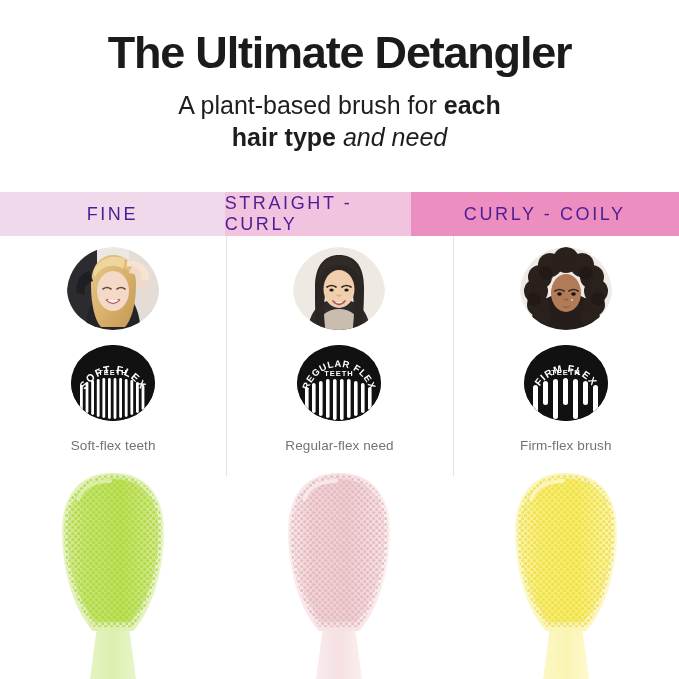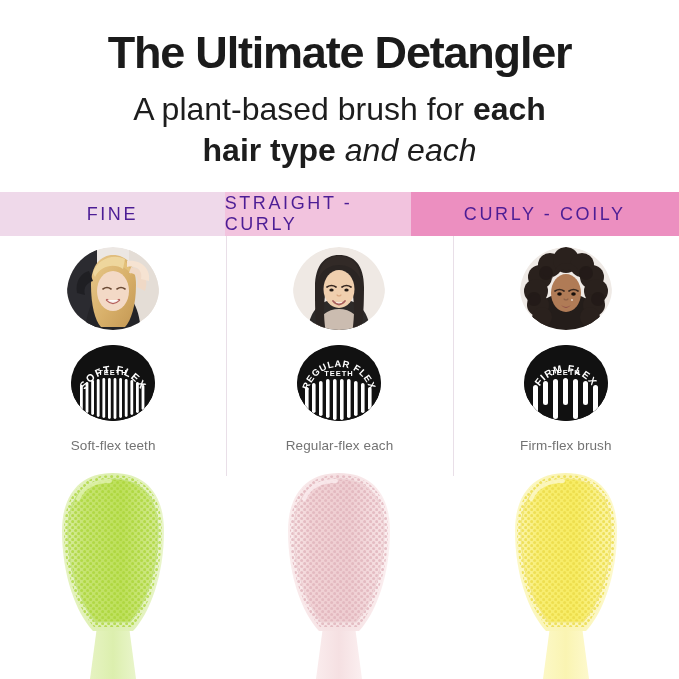--- a/index.html
+++ b/index.html
@@ -17,21 +17,21 @@
   .hero-title{
     font-size:45px;
     font-weight:bold;
     letter-spacing:-1.2px;
     color:#1b1b1b;
     line-height:1.0;
     white-space:nowrap;
   }
   .hero-sub{
     margin-top:14px;
-    font-size:32px;
+    font-size:25px;
     color:#1d1d1d;
     line-height:1.28;
     font-weight:400;
   }
   .hero-sub b{font-weight:bold;}
   .hero-sub i{font-style:italic;}
 
   
   .bands{
     position:absolute;left:0;top:192px;
@@ -101,21 +101,21 @@
 </style>
 </head>
 <body>
 
 <div class="page">
 
   <div class="hero">
     <div class="hero-title">The Ultimate Detangler</div>
     <div class="hero-sub">
       <span>A plant-based brush for </span><b>each</b><br>
-      <b>hair type</b><i> and each</i>
+      <b>hair type</b><i> and need</i>
     </div>
   </div>
 
   <div class="bands">
     <div class="band band-1">FINE</div>
     <div class="band band-2">STRAIGHT - CURLY</div>
     <div class="band band-3">CURLY - COILY</div>
   </div>
 
   <div class="cols">
@@ -267,21 +267,21 @@
             <rect x="36" y="34" width="3.6" height="41" rx="1.8"></rect>
             <rect x="43" y="34" width="3.6" height="41" rx="1.8"></rect>
             <rect x="50" y="34" width="3.6" height="39" rx="1.8"></rect>
             <rect x="57" y="36" width="3.6" height="35" rx="1.8"></rect>
             <rect x="64" y="38" width="3.6" height="30" rx="1.8"></rect>
             <rect x="71" y="42" width="3.6" height="23" rx="1.8"></rect>
           </g>
         </svg>
       </div>
 
-      <div class="caption">Regular-flex each</div>
+      <div class="caption">Regular-flex need</div>
 
       <div class="brush">
         <svg viewBox="0 0 150 210">
           <defs>
             <linearGradient id="pbody" x1="0" y1="0" x2="1" y2="0">
               <stop offset="0%" stop-color="#f8e6e7"></stop>
                 <stop offset="20%" stop-color="#f1d2d5"></stop>
               <stop offset="60%" stop-color="#eecdd1"></stop>
                 <stop offset="100%" stop-color="#f7e2e4"></stop>
             </linearGradient>

